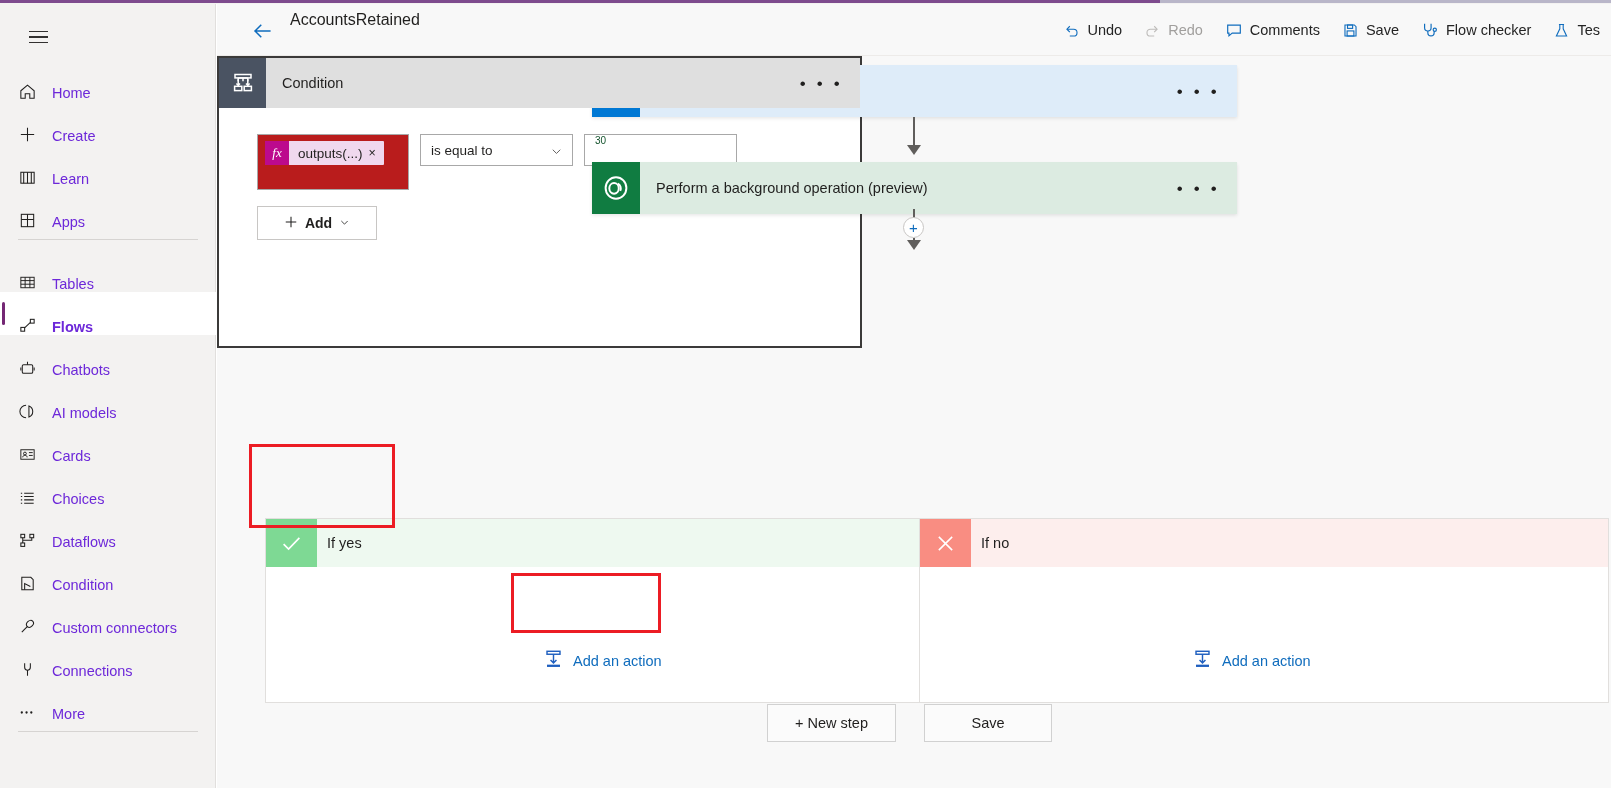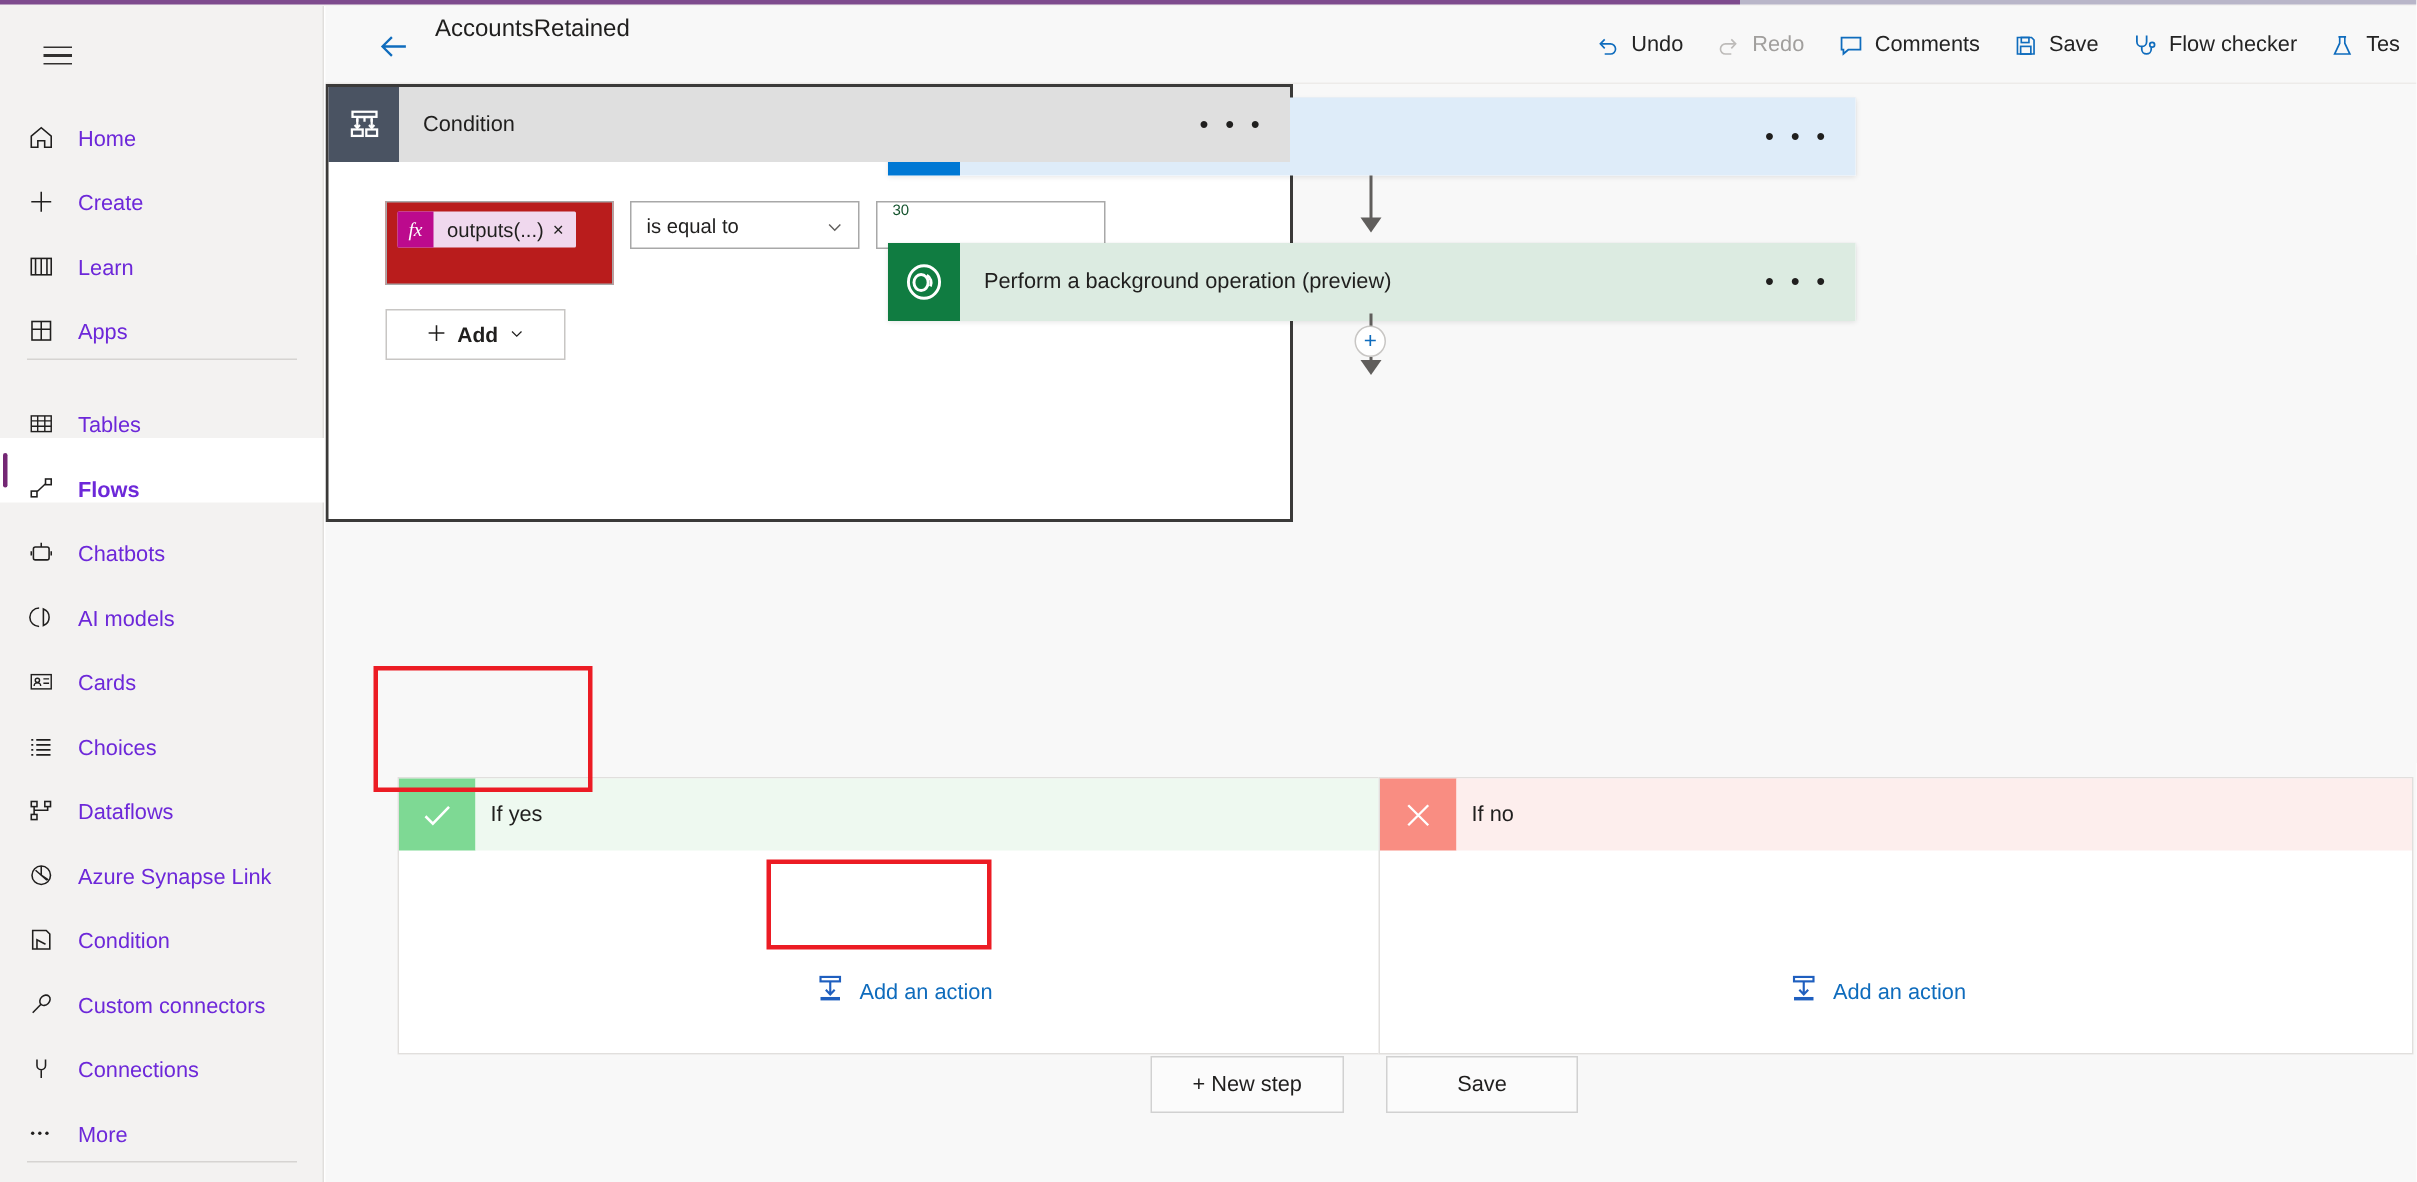--- a/index.html
+++ b/index.html
@@ -395,29 +395,20 @@
         <svg width="19" height="19" viewBox="0 0 20 20" fill="none" stroke="currentColor" stroke-width="1.1">
           <rect x="3" y="3.5" width="4" height="3.6"></rect>
             <rect x="12.5" y="3.5" width="4" height="3.6"></rect>
           <rect x="3" y="12.6" width="4" height="3.6"></rect>
             <path d="M5 7.1v5.5M14.5 7.1v2.6H5"></path>
         </svg>
       </span>
       <span class="nav-label">Dataflows</span>
     </div>
 
-    <div class="nav-item">
-      <span class="nav-ico">
-        <svg width="19" height="19" viewBox="0 0 20 20" fill="none" stroke="currentColor" stroke-width="1.1">
-          <circle cx="10" cy="10" r="6.5"></circle>
-            <path d="M10 3.5V10l5 3.3M6 6.5l8 7"></path>
-        </svg>
-      </span>
-      <span class="nav-label">Azure Synapse Link</span>
-    </div>
 
     <div class="nav-item">
       <span class="nav-ico">
         <svg width="19" height="19" viewBox="0 0 20 20" fill="none" stroke="currentColor" stroke-width="1.1">
           <path d="M4 3.5h9.5L16 6v10.5H4z"></path>
             <path d="M7 16.5V10l6 3.2"></path>
         </svg>
       </span>
       <span class="nav-label">Condition</span>
     </div>

